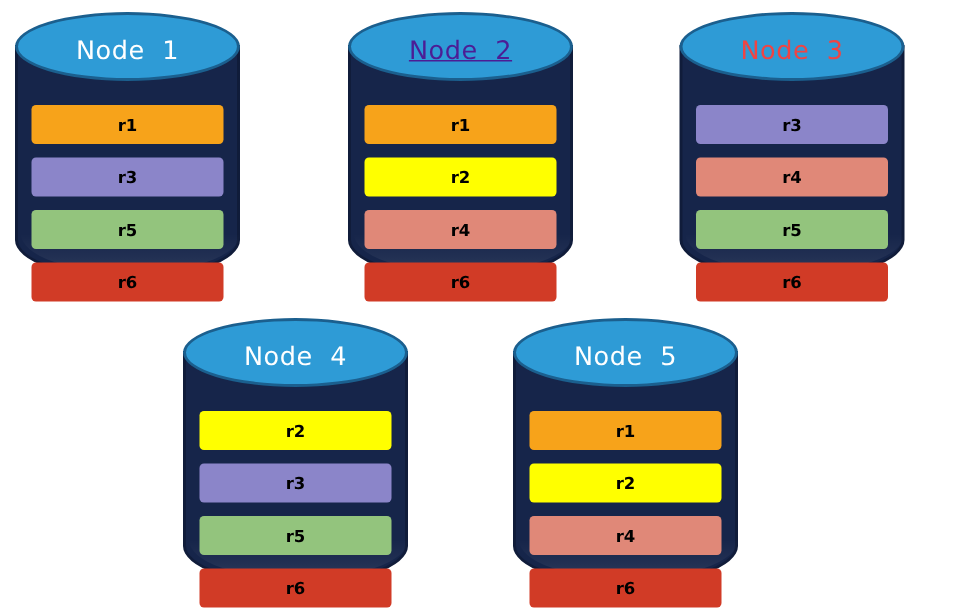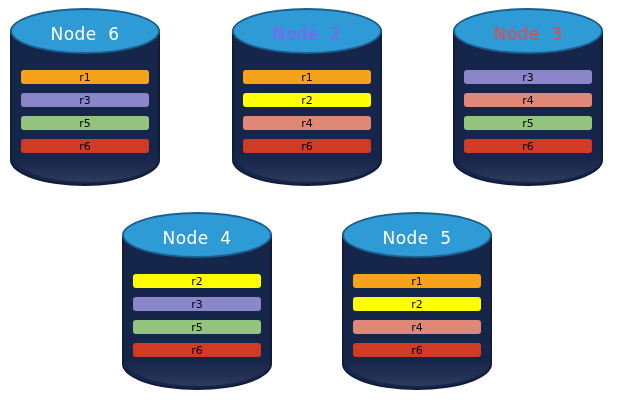--- a/index.html
+++ b/index.html
@@ -88,56 +88,56 @@
 
   .replica-list {
     position: absolute;
     left: 11px;
     top: 62px;
     width: 128px;
     z-index: 5;
   }
 
   .replica {
-    height: 14px;
+    height: 26px;
     border-radius: 3px;
     margin-bottom: 9px;
     display: flex;
     align-items: center;
     justify-content: center;
     font-size: 11px;
-    font-weight: normal;
+    font-weight: bold;
     color: #000000;
     line-height: 1;
   }
   .replica:last-child { margin-bottom: 16px; }
 </style>
 </head>
 <body>
 
 <div id="diagram" style="background: rgb(255, 255, 255);">
     <div class="node" style="left: 10px; top: 8px;">
       <div class="cyl-body" style="background: rgb(22, 37, 74); border-color: rgb(16, 28, 58);">
         <div class="cyl-bottom-shade"></div>
       </div>
       <div class="cyl-top" style="background: rgb(46, 155, 214);"></div>
-      <div class="node-label" style="color: rgb(255, 255, 255);">Node  6</div>
+      <div class="node-label" style="color: rgb(255, 255, 255);">Node  1</div>
       <div class="replica-list">
         <div class="replica" style="background: rgb(247, 163, 26); color: rgb(0, 0, 0);">r1</div>
         <div class="replica" style="background: rgb(139, 133, 201); color: rgb(0, 0, 0);">r3</div>
         <div class="replica" style="background: rgb(147, 196, 125); color: rgb(0, 0, 0);">r5</div>
         <div class="replica" style="background: rgb(209, 59, 38); color: rgb(0, 0, 0);">r6</div>
       </div>
     </div>
     <div class="node" style="left: 232px; top: 8px;">
       <div class="cyl-body" style="background: rgb(22, 37, 74); border-color: rgb(16, 28, 58);">
         <div class="cyl-bottom-shade"></div>
       </div>
       <div class="cyl-top" style="background: rgb(46, 155, 214);"></div>
-      <div class="node-label" style="color: #8b5cf6;">Node  2</div>
+      <div class="node-label" style="color: #4c1d95; text-decoration: underline;">Node  2</div>
       <div class="replica-list">
         <div class="replica" style="background: rgb(247, 163, 26); color: rgb(0, 0, 0);">r1</div>
         <div class="replica" style="background: rgb(255, 255, 0); color: rgb(0, 0, 0);">r2</div>
         <div class="replica" style="background: rgb(224, 136, 120); color: rgb(0, 0, 0);">r4</div>
         <div class="replica" style="background: rgb(209, 59, 38); color: rgb(0, 0, 0);">r6</div>
       </div>
     </div>
     <div class="node" style="left: 453px; top: 8px;">
       <div class="cyl-body" style="background: rgb(22, 37, 74); border-color: rgb(16, 28, 58);">
         <div class="cyl-bottom-shade"></div>

